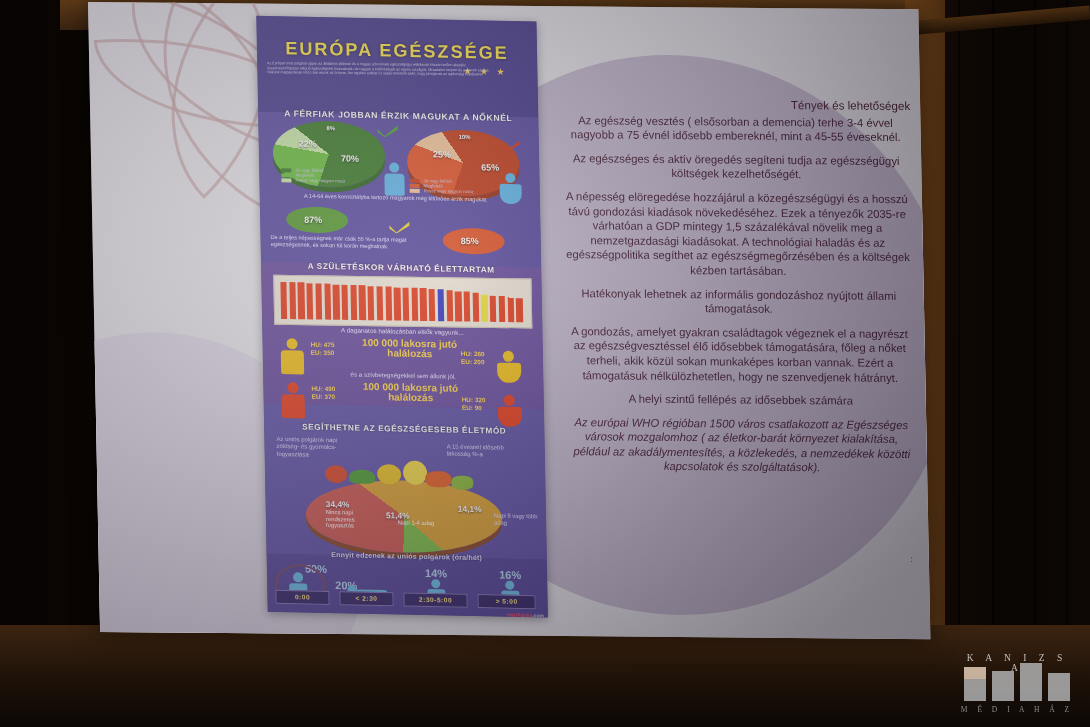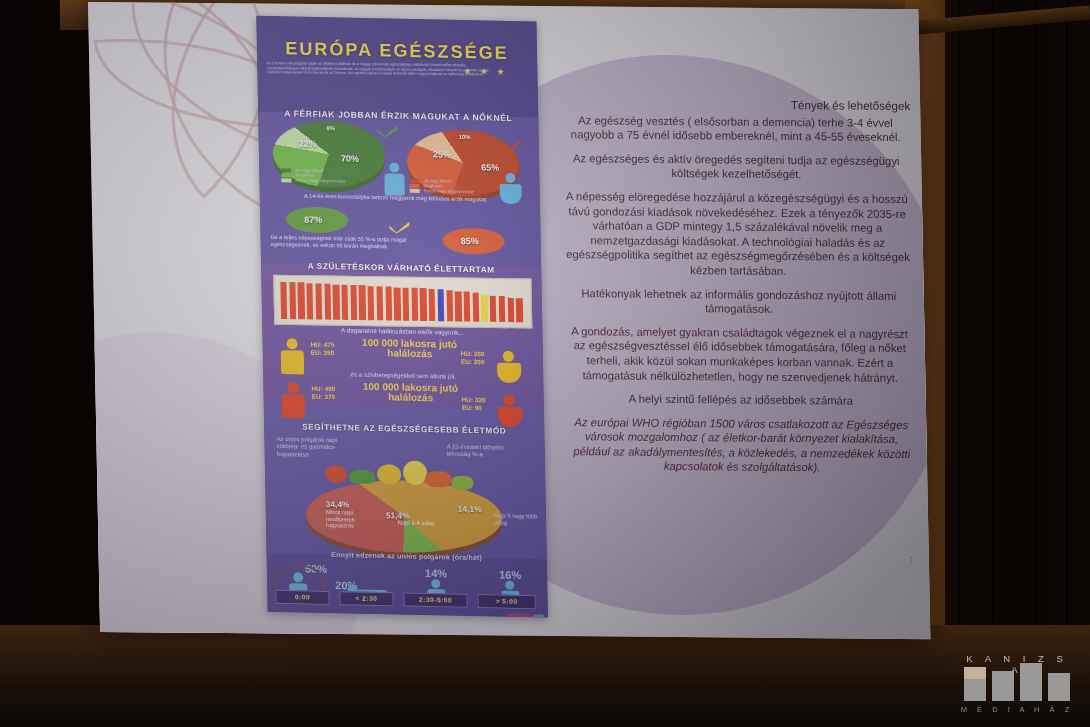--- a/index.html
+++ b/index.html
@@ -109,21 +109,21 @@
   .hp-foot span{color:#cfcfcf;}
 
   
   #rtext{position:absolute;left:470px;top:90px;width:350px;color:#4a2338;}
   #rtext .p{margin:0 0 9px 0;font-size:11.3px;line-height:14.6px;text-align:center;}
   #rtext .head{font-size:11.6px;text-align:right;margin-bottom:2px;}
   #rtext .ital{font-style:italic;}
   .dots{position:absolute;right:16px;top:548px;color:#6a4258;font-size:9px;line-height:5px;}
 
   
-  #logo{position:absolute;right:14px;bottom:12px;width:118px;height:66px;opacity:.9;}
+  #logo{position:absolute;right:14px;bottom:12px;width:118px;height:66px;opacity:.9;font-family:Liberation Serif, serif;}
   #logo .lt{position:absolute;top:4px;left:2px;width:114px;text-align:center;color:#cfcfcf;
     font-size:9.5px;letter-spacing:5px;}
   #logo .lb{position:absolute;bottom:1px;left:2px;width:114px;text-align:center;color:#9a9a9a;
     font-size:7.5px;letter-spacing:4px;}
   #logo .bar{position:absolute;bottom:14px;width:22px;background:#a8a8a8;}
   #logo .bar.hl{background:#d7c2ad;}
 </style>
 </head>
 <body>
 

